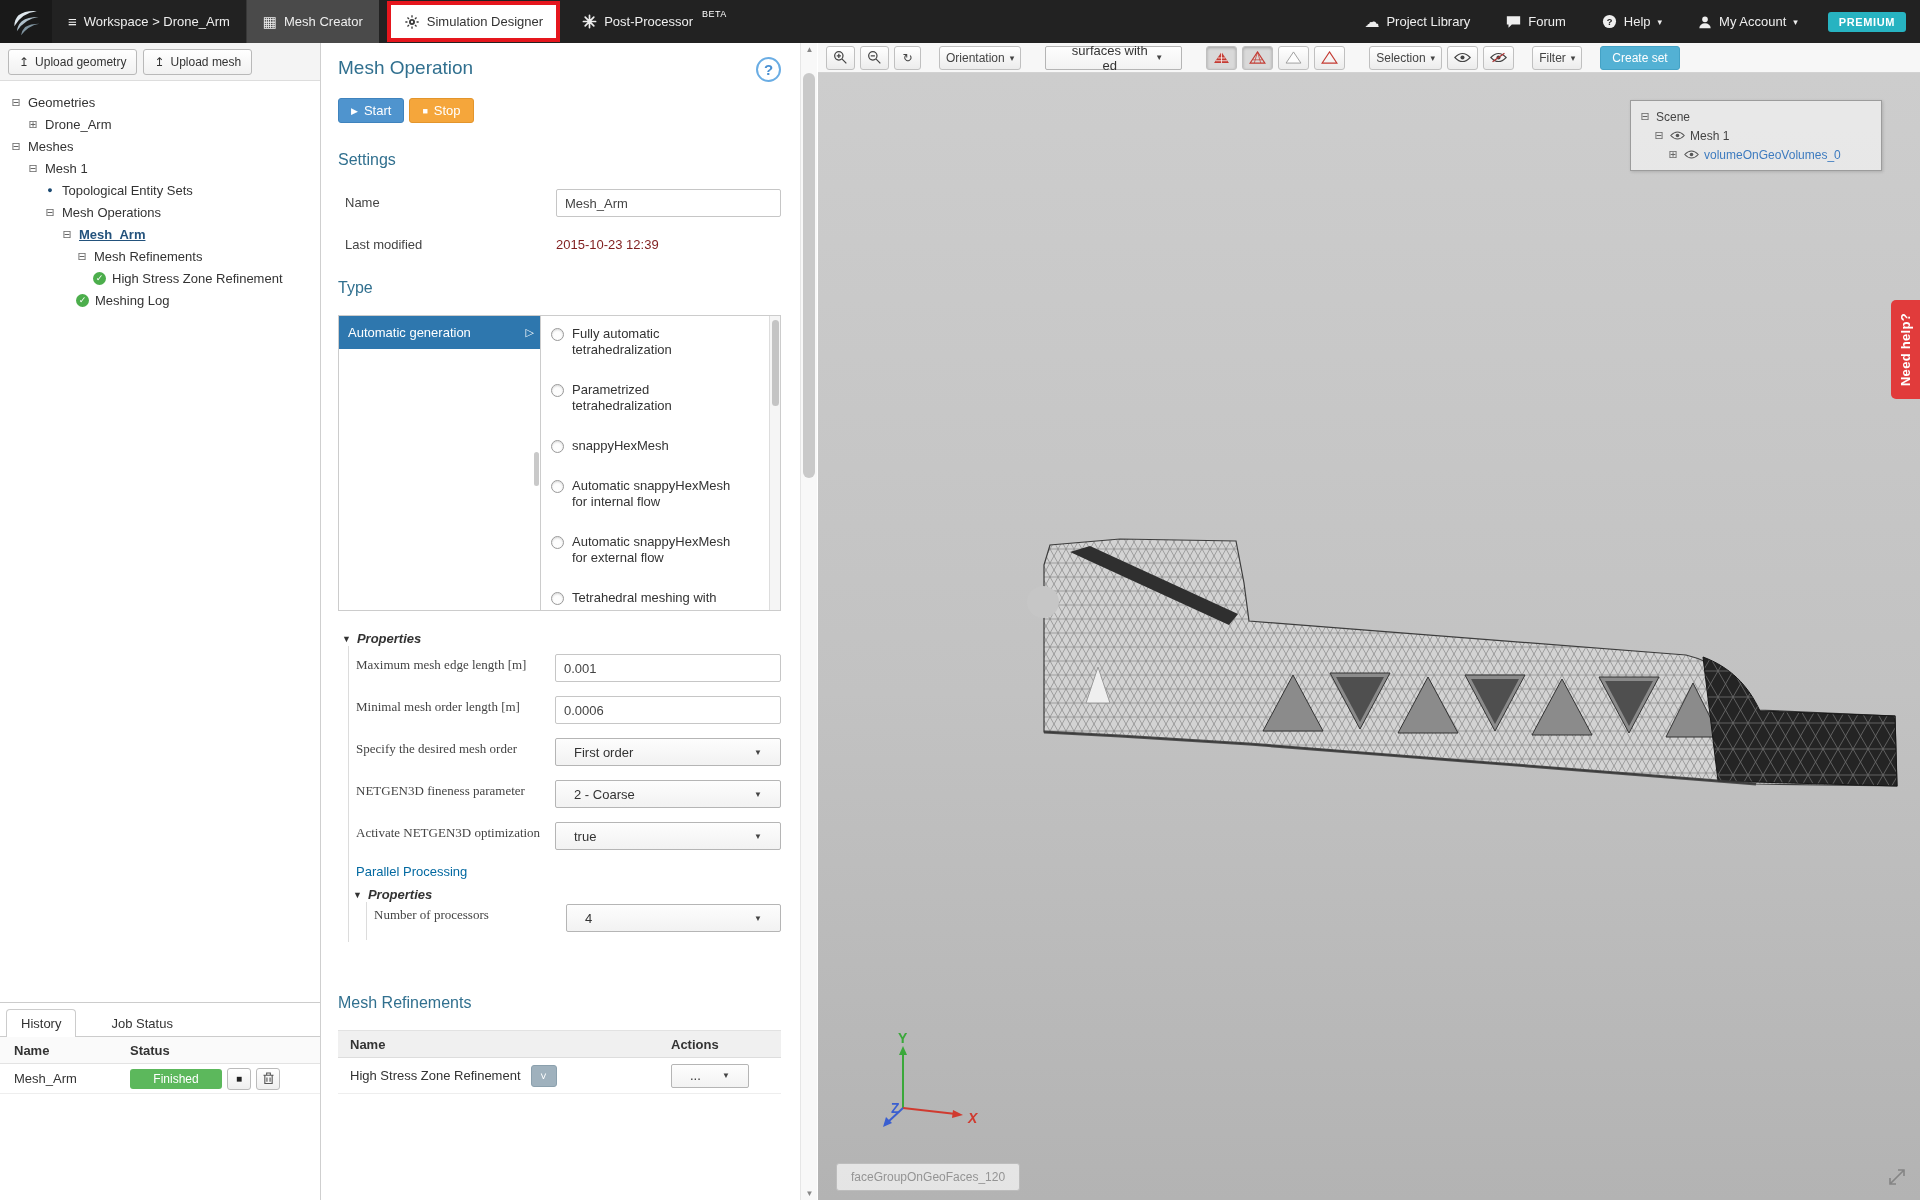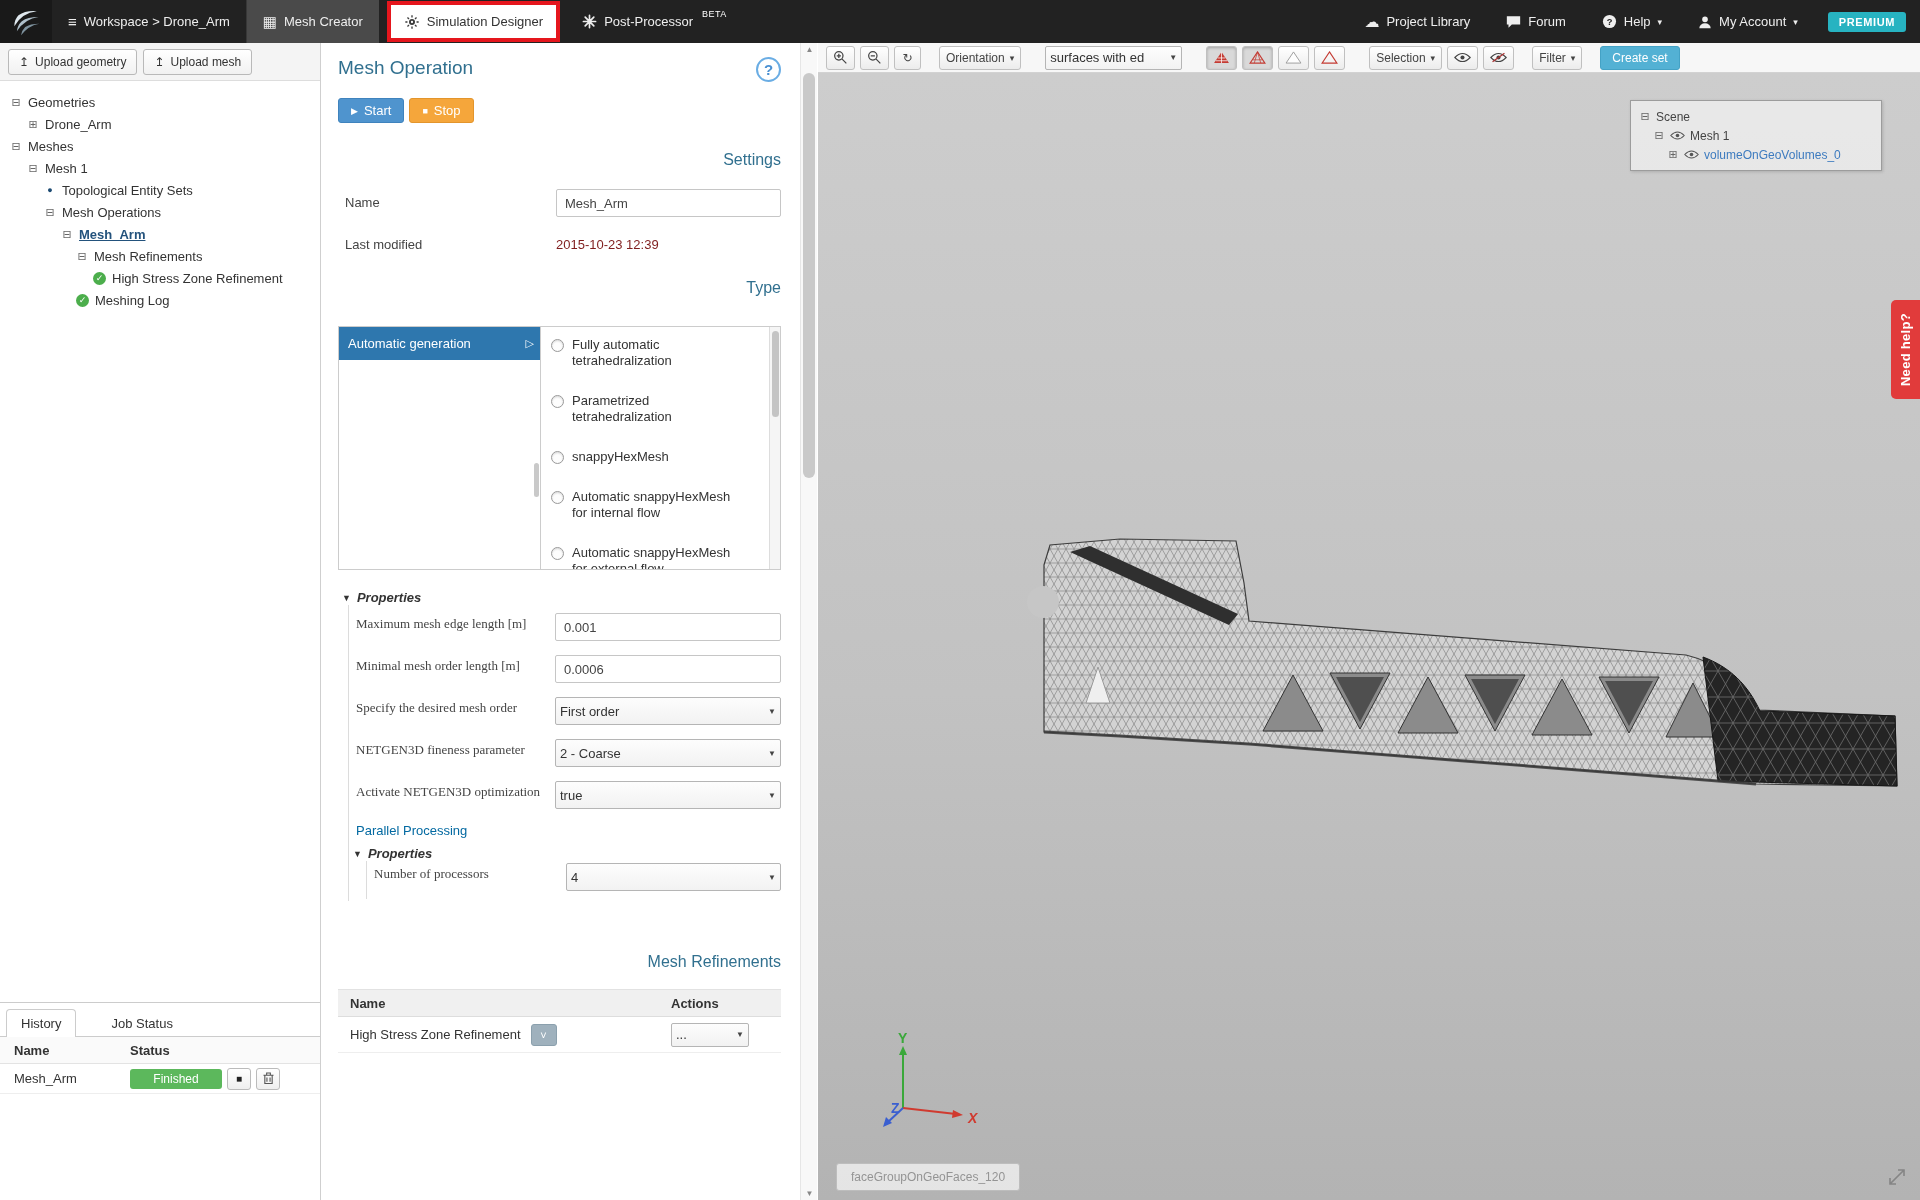--- a/index.html
+++ b/index.html
@@ -46,38 +46,38 @@
   .badge-ok { background:#5cb85c; color:#fff; font-size:12px; padding:3px 0; width:92px; text-align:center; border-radius:3px; }
   .mini-btn { width:24px; height:22px; border:1px solid #bbb; border-radius:3px; background:linear-gradient(#fff,#efefef);
               display:inline-flex; align-items:center; justify-content:center; margin-left:5px; cursor:pointer; font-size:10px; color:#222; }
 
   
   .center { position:absolute; left:321px; top:43px; width:479px; height:1157px; background:#fff; padding:14px 19px 0 17px; overflow:hidden; }
   .c-titlerow { display:flex; align-items:flex-start; justify-content:space-between; }
   h1.ctitle { font-size:19px; font-weight:400; color:#31708f; }
   .help-circle { width:25px; height:25px; border:2px solid #6aade4; color:#4a90d2; border-radius:50%; font-size:15px; font-weight:bold;
                  display:flex; align-items:center; justify-content:center; cursor:pointer; }
-  h2.sect { font-size:16px; font-weight:400; color:#31708f;text-align:right; }
+  h2.sect { font-size:16px; font-weight:400; color:#31708f; }
   .runrow { display:flex; gap:5px; margin-top:16px; }
   .btn-start { background:#4f94ce; border:1px solid #3f83bd; color:#fff; height:25px; padding:0 12px; border-radius:3px;
                display:inline-flex; align-items:center; gap:6px; font-size:13px; cursor:pointer; }
   .btn-stop  { background:#f5a63b; border:1px solid #e3952c; color:#fff; height:25px; padding:0 12px; border-radius:3px;
                display:inline-flex; align-items:center; gap:6px; font-size:13px; cursor:pointer; }
   .bico { font-size:9px; }
   .form-row { display:flex; align-items:flex-start; margin-top:14px; padding-left:7px; }
   .form-row .lbl { flex:0 0 211px; padding-top:6px; color:#444; line-height:16px; }
   .form-row .ctl { flex:1; }
   .inputbox { width:100%; height:28px; border:1px solid #c6c6c6; border-radius:2px; padding:0 8px; font-size:13px; color:#444;
               font-family:"Liberation Sans",sans-serif; background:#fff; }
   .ro-val { padding-top:6px; color:#7f1d1d; }
   .fake-select { display:flex; align-items:center; justify-content:space-between; border:1px solid #b5b5b5; border-radius:2px;
-                 background:linear-gradient(#fdfdfd,#f2f2f2); height:28px; padding:0 4px; color:#333; cursor:pointer;text-align:center; }
+                 background:linear-gradient(#fdfdfd,#f2f2f2); height:28px; padding:0 18px; color:#333; cursor:pointer;text-align:center; }
   .fake-select .fs-caret { font-size:8px; color:#444; }
 
-  .type-box { margin-top:29px; height:244px; border:1px solid #ccc; display:flex; position:relative; }
+  .type-box { margin-top:18px; height:296px; border:1px solid #ccc; display:flex; position:relative; }
   .type-left { width:202px; border-right:1px solid #ccc; position:relative; }
   .type-sel-item { height:33px; background:#2e77ae; color:#fff; display:flex; align-items:center; padding:0 9px; cursor:pointer; position:relative; }
   .type-sel-item .tri { position:absolute; right:6px; color:#fff; font-size:11px; }
   .tl-thumb { position:absolute; right:1px; top:136px; width:5px; height:34px; background:#c9c9c9; border-radius:3px; }
   .type-right { flex:1; padding:10px 4px 0 10px; overflow:hidden; }
   .radio-item { display:flex; gap:8px; cursor:pointer; }
   .radio-item .rb { width:13px; height:13px; border:1px solid #999; border-radius:50%; background:#fdfdfd; flex:0 0 13px; margin-top:2px;
                     box-shadow:inset 0 1px 2px rgba(0,0,0,.15); }
   .radio-item .rlbl { width:168px; line-height:16px; color:#333; }
   .mb2 { margin-bottom:24px; }

